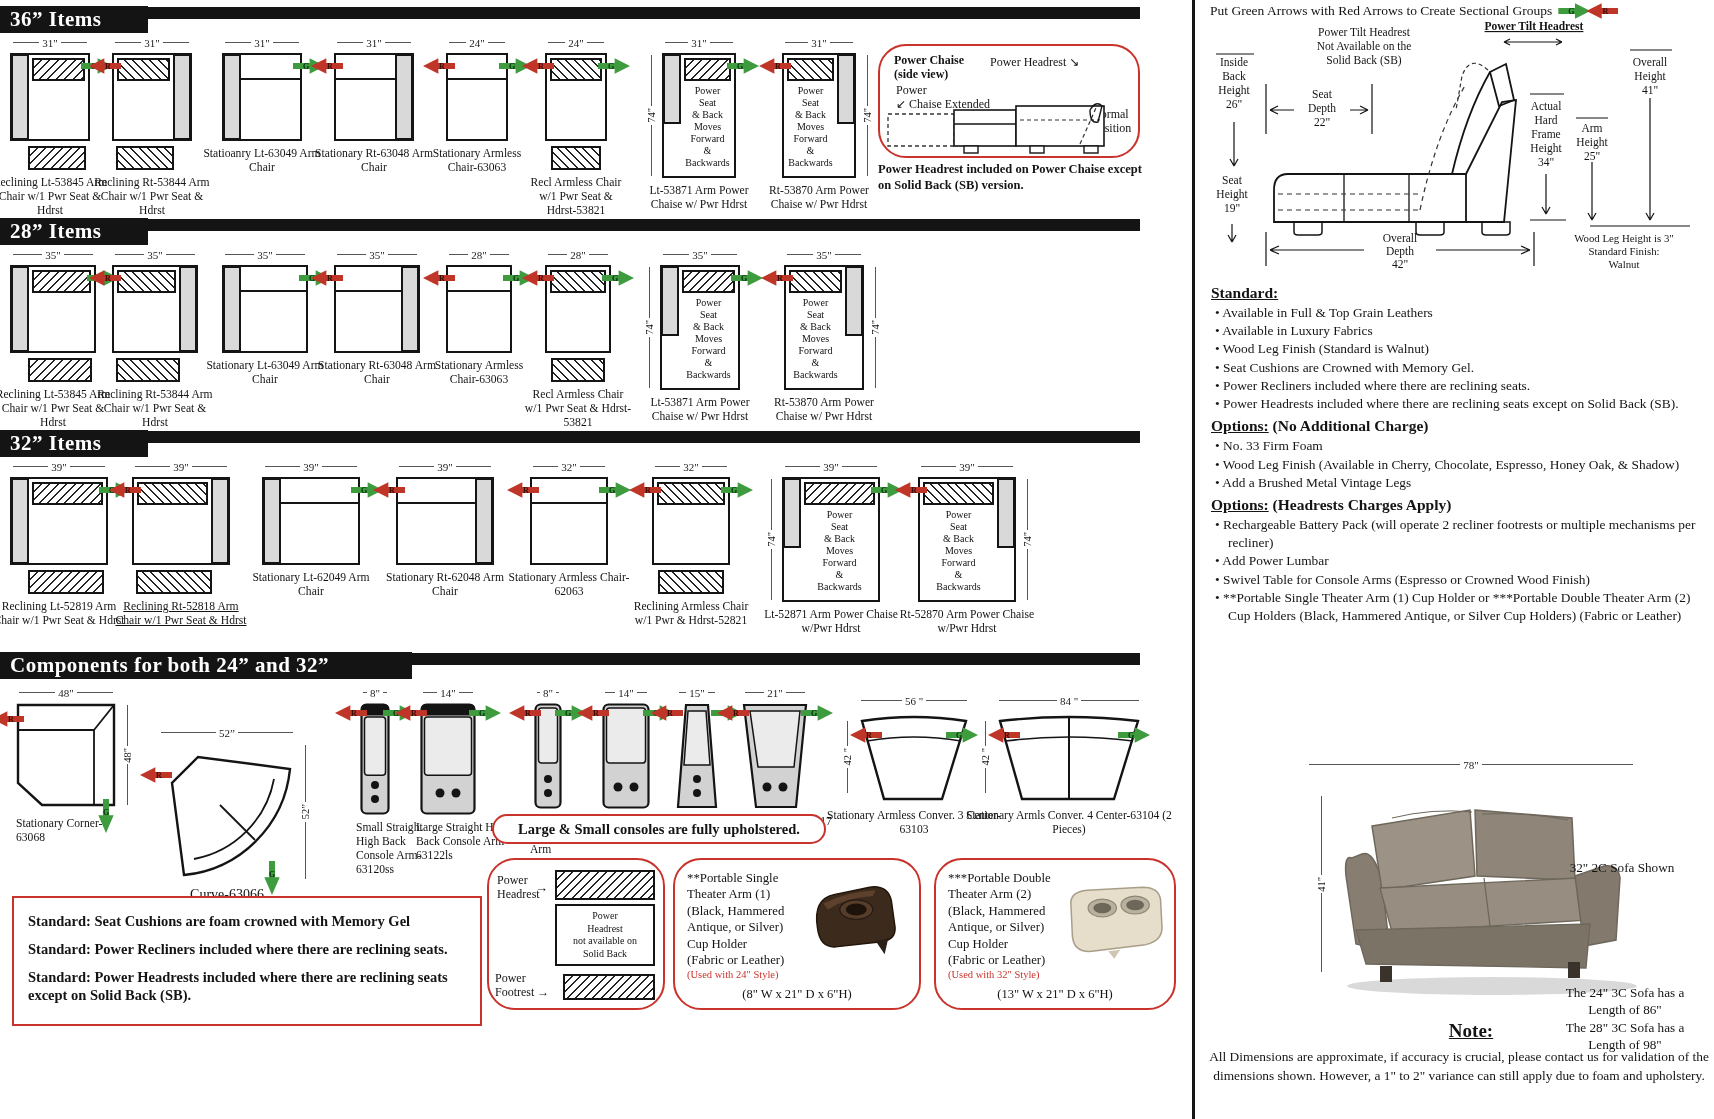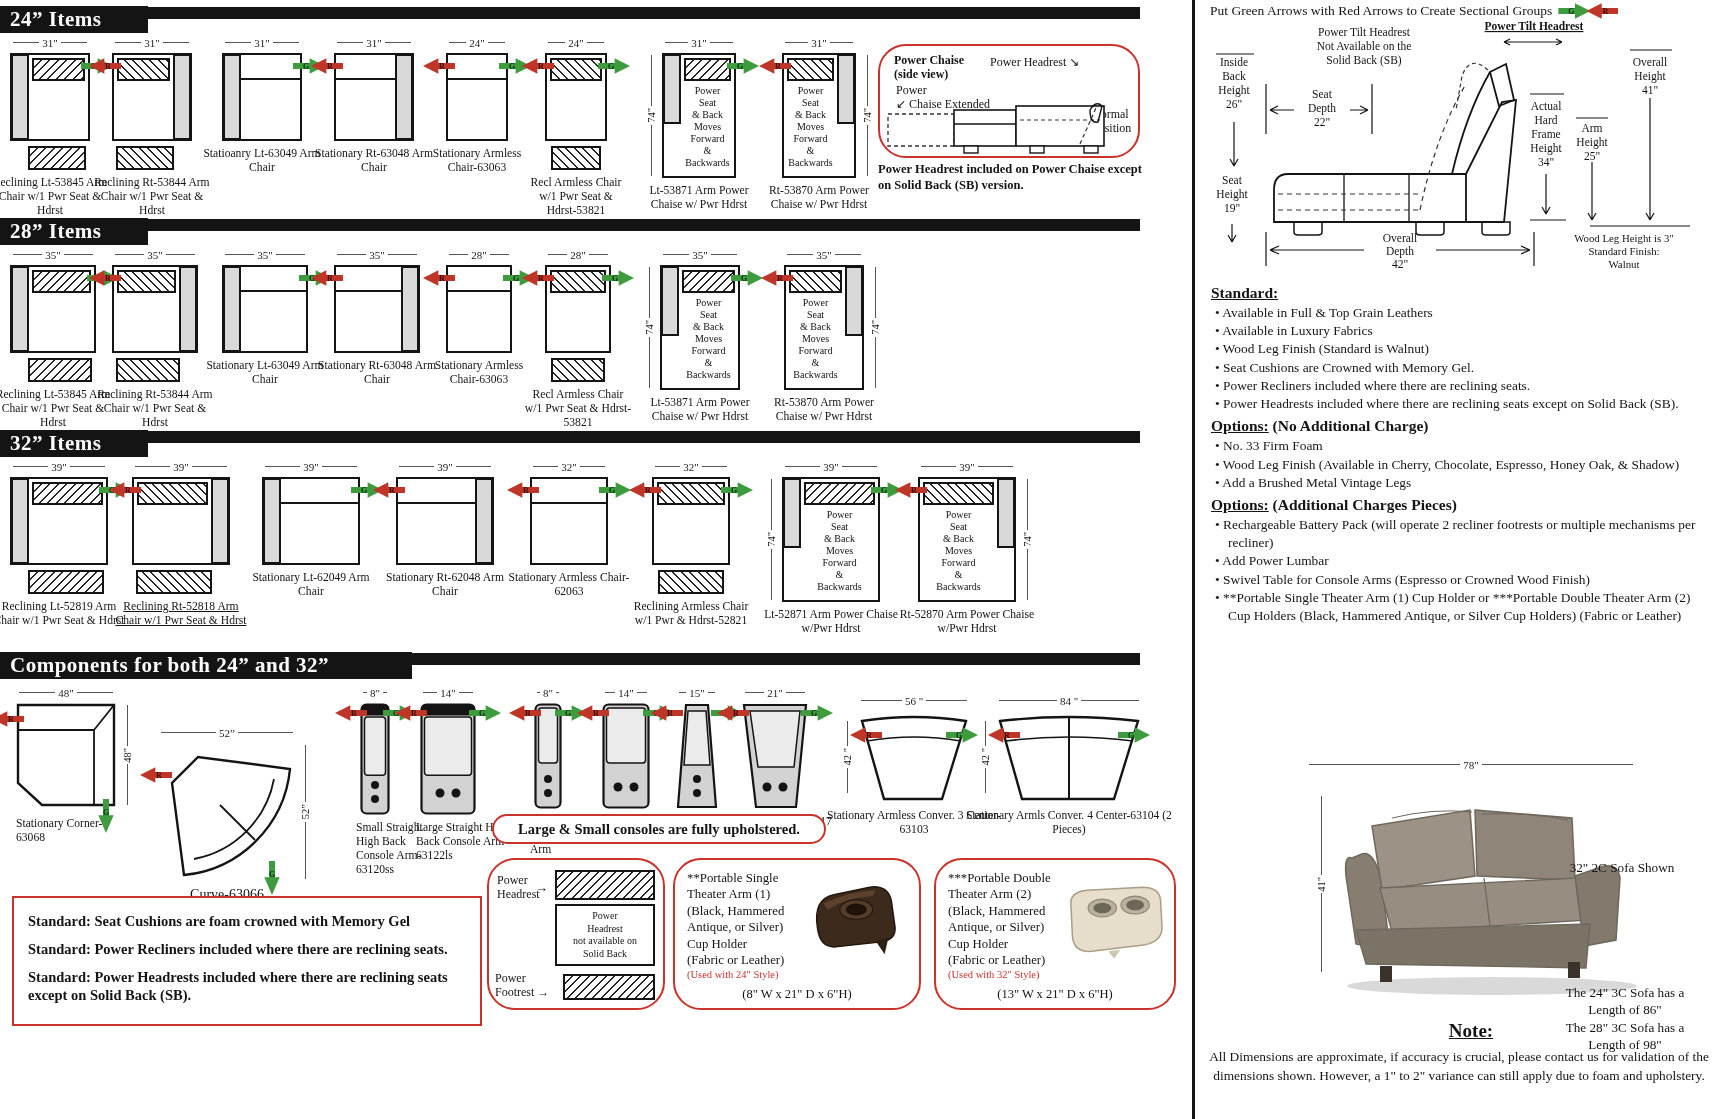--- a/index.html
+++ b/index.html
@@ -47,21 +47,21 @@
   .pcb-label{position:absolute;font-size:12px;line-height:1.15}
   .bold{font-weight:bold}
   .redsmall{color:#c9332b;font-size:10.5px}
   svg{display:block}
 </style>
 </head>
 <body>
 
 <div id="page">
   <div id="left-area">
-      <div class="sechead" style="left: 0px; top: 6px; min-width: 124px;">24” Items</div>
+      <div class="sechead" style="left: 0px; top: 6px; min-width: 124px;">36” Items</div>
       <div class="secbar" style="left: 146px; top: 7px; width: 994px;"></div>
       <div class="sechead" style="left: 0px; top: 218px; min-width: 124px;">28” Items</div>
       <div class="secbar" style="left: 146px; top: 219px; width: 994px;"></div>
       <div class="sechead" style="left: 0px; top: 430px; min-width: 124px;">32” Items</div>
       <div class="secbar" style="left: 146px; top: 431px; width: 994px;"></div>
       <div class="sechead" style="left: 0px; top: 652px; min-width: 388px;">Components for both 24” and 32”</div>
       <div class="secbar" style="left: 410px; top: 653px; width: 730px;"></div>
       <div class="fitem" style="left: 10px; top: 36px; width: 80px;">
         <div class="dim">31"</div>
         <div class="cbodywrap">
@@ -726,21 +726,21 @@
         <li>Seat Cushions are Crowned with Memory Gel.</li>
         <li>Power Recliners included where there are reclining seats.</li>
         <li>Power Headrests included where there are reclining seats except on Solid Back (SB).</li>
       </ul>
     <div class="rp-subhead"><span class="u">Options:</span><span> (No Additional Charge)</span></div>
     <ul id="opt1-list">
         <li>No. 33 Firm Foam</li>
         <li>Wood Leg Finish (Available in Cherry, Chocolate, Espresso, Honey Oak, &amp; Shadow)</li>
         <li>Add a Brushed Metal Vintage Legs</li>
       </ul>
-    <div class="rp-subhead"><span class="u">Options:</span><span> (Additional Charges Pieces)</span></div>
+    <div class="rp-subhead"><span class="u">Options:</span><span> (Headrests Charges Apply)</span></div>
     <ul id="opt2-list">
         <li>Rechargeable Battery Pack (will operate 2 recliner footrests or multiple mechanisms per recliner)</li>
         <li>Add Power Lumbar</li>
         <li>Swivel Table for Console Arms (Espresso or Crowned Wood Finish)</li>
         <li>**Portable Single Theater Arm (1) Cup Holder or ***Portable Double Theater Arm (2) Cup Holders (Black, Hammered Antique, or Silver Cup Holders) (Fabric or Leather)</li>
       </ul>
   </div>
 
   <div id="rp-sofa">
     <div class="dim" style="position:absolute;left:100px;top:2px;width:330px">78"</div>

